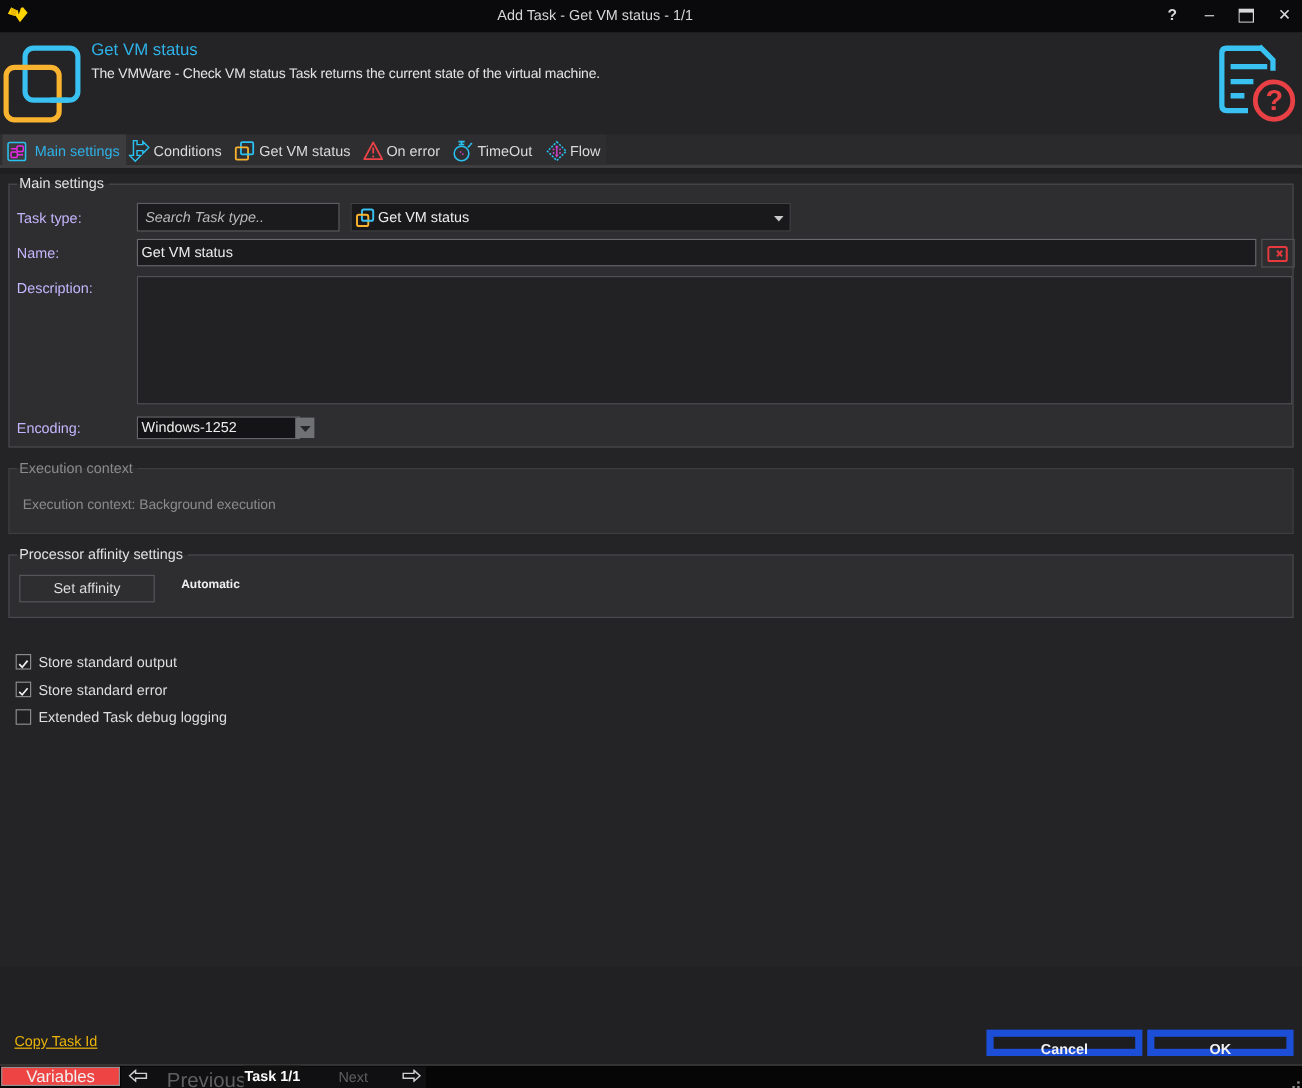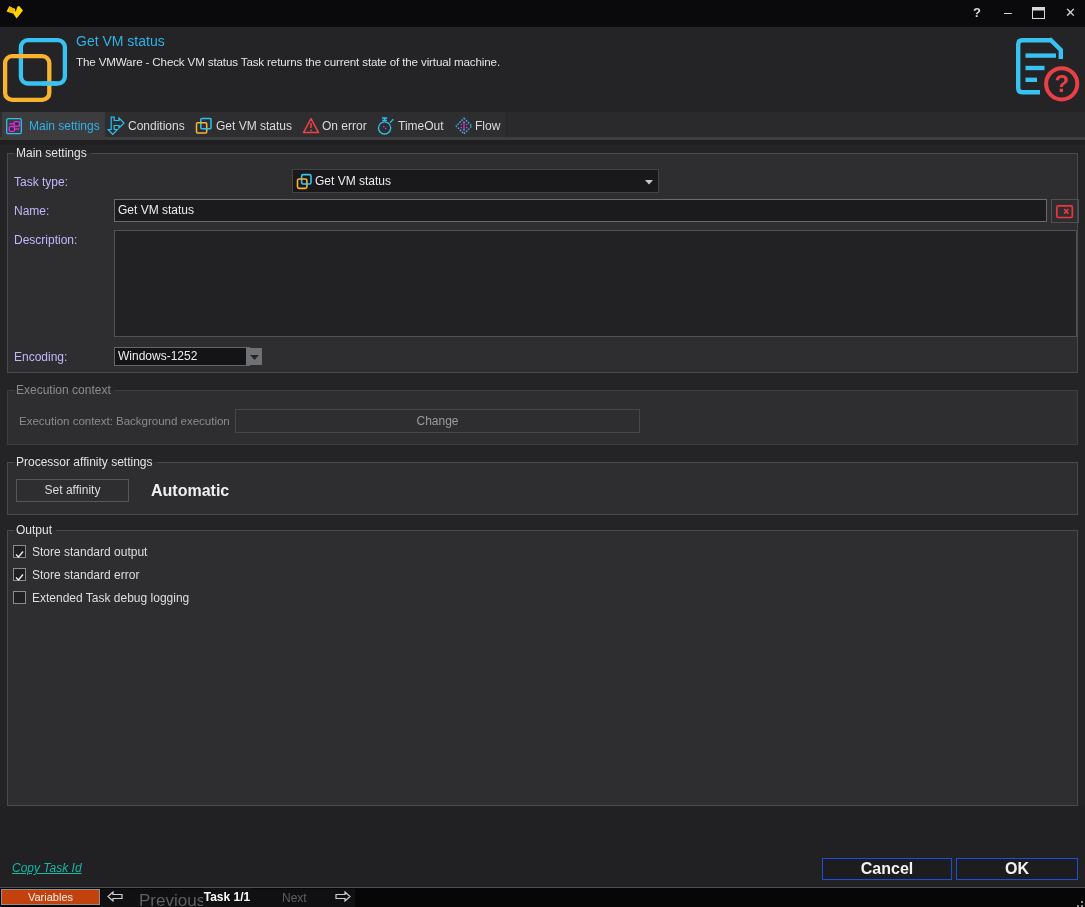--- a/index.html
+++ b/index.html
@@ -39,36 +39,37 @@
 
 
 .btn { position:absolute; background:transparent; border:1px solid #55555a; color:#dcdcdc; font-size:12px; text-align:center; }
 
 
 .cb { position:absolute; width:13px; height:13px; background:#202022; border:1px solid #8b8b8b; }
 .cblbl { position:absolute; color:#dedede; font-size:12px; }
 
 
 #bottomband { position:absolute; left:0; top:806px; width:1085px; height:81px; background:#212123; }
-#copylink { position:absolute; left:12px; top:861px; color:#14b8a6; font-size:12px; text-decoration:underline;font-style:italic; }
-.okbtn { position:absolute; top:858px; height:22px; background:#1d1d1f; border:1px solid #1d4ed8; color:#f2f2f2; font-size:16px; font-weight:bold; text-align:center; line-height:20px; }
+#copylink { position:absolute; left:12px; top:861px; color:#eab308; font-size:12px; text-decoration:underline; }
+.okbtn { position:absolute; top:858px; height:22px; background:#1d1d1f; border:6px solid #1d4ed8; color:#f2f2f2; font-size:12px; font-weight:bold; text-align:center; line-height:20px; }
 
 
 #statusbar { position:absolute; left:0; top:887px; width:1085px; height:20px; background:#060606; border-top:1px solid #4e4e50; }
 </style>
 </head>
 <body>
 <div id="win">
 
   <div id="titlebar">
     <svg class="abs" style="left:6px;top:5px" width="18" height="15" viewBox="0 0 18 15">
       <path d="M0.5 6.5 L3.3 1.2 L8.2 3.8 L10 1.8 L13.2 1 L17 5.6 L10.6 13.6 L7.2 8.4 L2.9 7.2 Z" fill="#ffd400"></path>
       <path d="M3.3 1.2 L8.2 3.8 L7.2 8.4 L2.9 7.2 Z" fill="#ecba00"></path>
       <path d="M8.1 0.3 L11.9 0.3 L9.6 7 Z" fill="#0a0a0c"></path>
     </svg>
+    <div id="title">Add Task - Get VM status - 1/1</div>
     <div class="tbtn" style="left:973px;top:5px;font-weight:bold;font-size:13px">?</div>
     <div class="tbtn" style="left:1004px;top:4px;font-size:14px">–</div>
     <svg class="abs" style="left:1032px;top:7px" width="13" height="12" viewBox="0 0 13 12">
         <rect x="0.5" y="0.5" width="12" height="11" fill="none" stroke="#d8d8d8"></rect>
         <rect x="0.5" y="0.5" width="12" height="3" fill="#d8d8d8"></rect>
       </svg>
     <div class="tbtn" style="left:1065px;top:5px;font-size:13px">✕</div>
   </div>
 
   <div id="header">
@@ -150,20 +151,21 @@
     <circle cx="6.3" cy="7.5" r="0.8" fill="#cc43cc"></circle>
       <circle cx="11.7" cy="7.5" r="0.8" fill="#cc43cc"></circle>
     <circle cx="6.3" cy="10.5" r="0.8" fill="#cc43cc"></circle>
       <circle cx="11.7" cy="10.5" r="0.8" fill="#cc43cc"></circle>
   </svg>
 
   <fieldset id="gMain" style="top:146px;height:227px">
     <legend>Main settings</legend>
   </fieldset>
   <label class="fl" style="left:14px;top:175px">Task type:</label>
+  <div class="inp" style="left:114px;top:169px;width:169px;height:24px;color:#b9b9b9;font-style:italic;line-height:22px;padding-left:6px">Search Task type..</div>
   <div class="inp" style="left:292px;top:169px;width:367px;height:24px;border-color:#434346;background:#19191b">
     <svg class="abs" style="left:3px;top:3px" width="17" height="17" viewBox="0 0 17 17">
       <rect x="5.6" y="1.6" width="9.4" height="9.4" rx="1.6" fill="none" stroke="#38c1f1" stroke-width="1.6"></rect>
       <rect x="1.5" y="6" width="9.4" height="9.4" rx="1.6" fill="none" stroke="#f9b32f" stroke-width="1.6"></rect>
       <path d="M9.4 11 L12.2 11" stroke="#38c1f1" stroke-width="1.6"></path>
     </svg>
     <span style="position:absolute;left:22px;top:4px">Get VM status</span>
     <svg class="abs" style="left:352px;top:10px" width="8" height="5" viewBox="0 0 8 5">
         <path d="M0 0 L8 0 L4 4.5 Z" fill="#c9c9c9"></path>
       </svg>
@@ -183,50 +185,46 @@
   <div class="abs" style="left:246px;top:348px;width:16px;height:17px;background:#6f7174">
     <svg class="abs" style="left:4px;top:7px" width="9" height="5" viewBox="0 0 9 5">
         <path d="M0 0 L9 0 L4.5 5 Z" fill="#26262a"></path>
       </svg>
   </div>
 
   <fieldset class="dim" id="gExec" style="top:383px;height:62px">
     <legend>Execution context</legend>
   </fieldset>
   <label class="fl" style="left:19px;top:414px;color:#8b8b8b;font-size:11.6px;letter-spacing:-0.05px">Execution context: Background execution</label>
-  <div class="btn" style="left:235px;top:409px;width:405px;height:24px;color:#9b9b9b;border-color:#47474b;line-height:22px">Change</div>
 
   <fieldset id="gProc" style="top:455px;height:60px">
     <legend>Processor affinity settings</legend>
   </fieldset>
   <div class="btn" style="left:16px;top:479px;width:113px;height:23px;line-height:21px">Set affinity</div>
-  <div class="abs" style="left:151px;top:482px;color:#f0f0f0;font-size:16px;font-weight:bold">Automatic</div>
-
-  <fieldset id="gOut" style="top:523px;height:283px">
-    <legend>Output</legend>
-  </fieldset>
+  <div class="abs" style="left:151px;top:482px;color:#f0f0f0;font-size:10px;font-weight:bold">Automatic</div>
+
   <div class="cb" style="left:13px;top:545px"><svg width="11" height="11" viewBox="0 0 11 11">
         <path d="M2 5.5 L4.5 8 L9 2.5" fill="none" stroke="#f0f0f0" stroke-width="1.4"></path>
       </svg></div>
   <div class="cblbl" style="left:32px;top:545px">Store standard output</div>
   <div class="cb" style="left:13px;top:568px"><svg width="11" height="11" viewBox="0 0 11 11">
         <path d="M2 5.5 L4.5 8 L9 2.5" fill="none" stroke="#f0f0f0" stroke-width="1.4"></path>
       </svg></div>
   <div class="cblbl" style="left:32px;top:568px">Store standard error</div>
   <div class="cb" style="left:13px;top:591px"></div>
   <div class="cblbl" style="left:32px;top:591px">Extended Task debug logging</div>
 
   <div id="bottomband"></div>
   <div id="copylink">Copy Task Id</div>
   <div class="okbtn" style="left:822px;width:130px">Cancel</div>
   <div class="okbtn" style="left:956px;width:122px">OK</div>
 
   <div id="statusbar">
     <div class="abs" style="left:101px;top:1px;width:254px;height:18px;background:#101012"></div>
-    <div class="abs" style="left:1px;top:1px;width:99px;height:16px;background:#c2410c;border:1px solid #909090;color:#f0f0f0;font-size:11px;text-align:center;line-height:15px">Variables</div>
+    <div class="abs" style="left:1px;top:1px;width:99px;height:16px;background:#ef4444;border:1px solid #909090;color:#f0f0f0;font-size:14px;text-align:center;line-height:15px">Variables</div>
     <svg class="abs" style="left:106px;top:3px" width="18" height="11" viewBox="0 0 18 11">
         <path d="M7 1 L2 5.5 L7 10 L7 7.5 L16 7.5 L16 3.5 L7 3.5 Z" fill="none" stroke="#cfcfcf" stroke-width="1.2"></path>
       </svg>
     <div class="abs" style="left:139px;top:3px;color:#5f5f5f;font-size:17px">Previous</div>
     <div class="abs" style="left:203px;top:0;width:48px;height:18px;background:#111;color:#fafafa;font-size:12px;font-weight:bold;text-align:center;line-height:18px">Task 1/1</div>
     <div class="abs" style="left:282px;top:3px;color:#5f5f5f;font-size:12px">Next</div>
     <svg class="abs" style="left:334px;top:3px" width="18" height="11" viewBox="0 0 18 11">
         <path d="M11 1 L16 5.5 L11 10 L11 7.5 L2 7.5 L2 3.5 L11 3.5 Z" fill="none" stroke="#cfcfcf" stroke-width="1.2"></path>
       </svg>
   </div>

